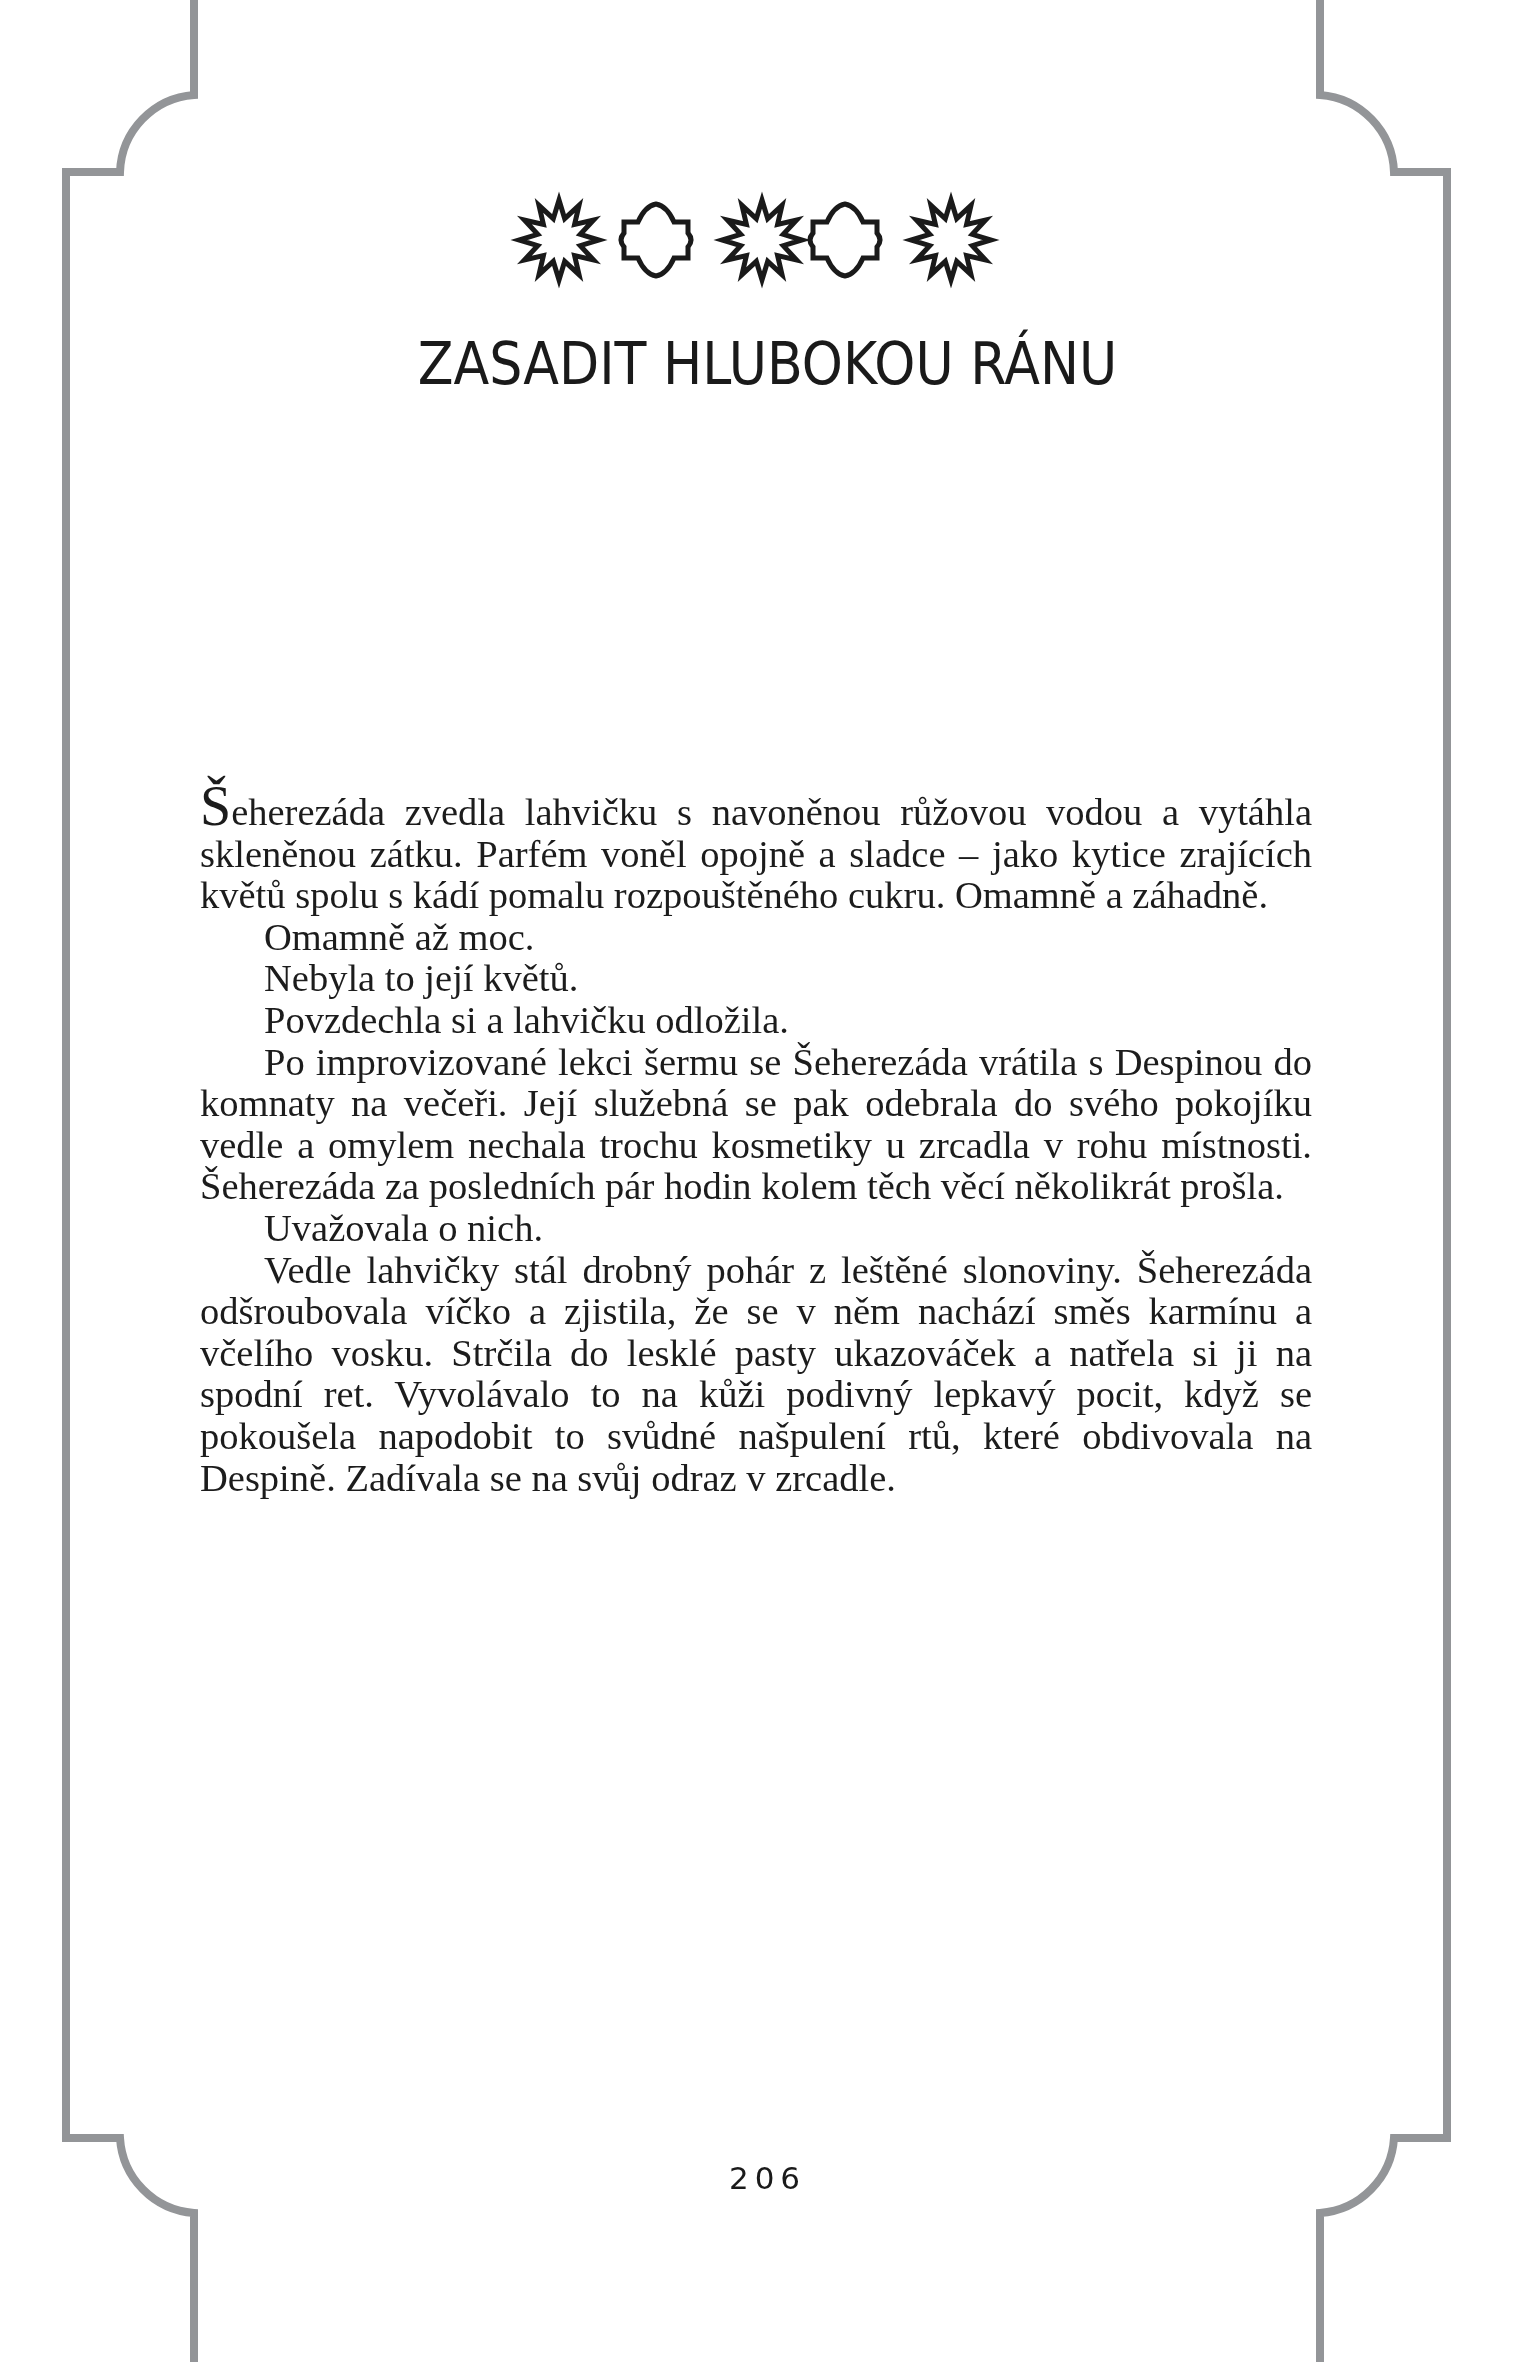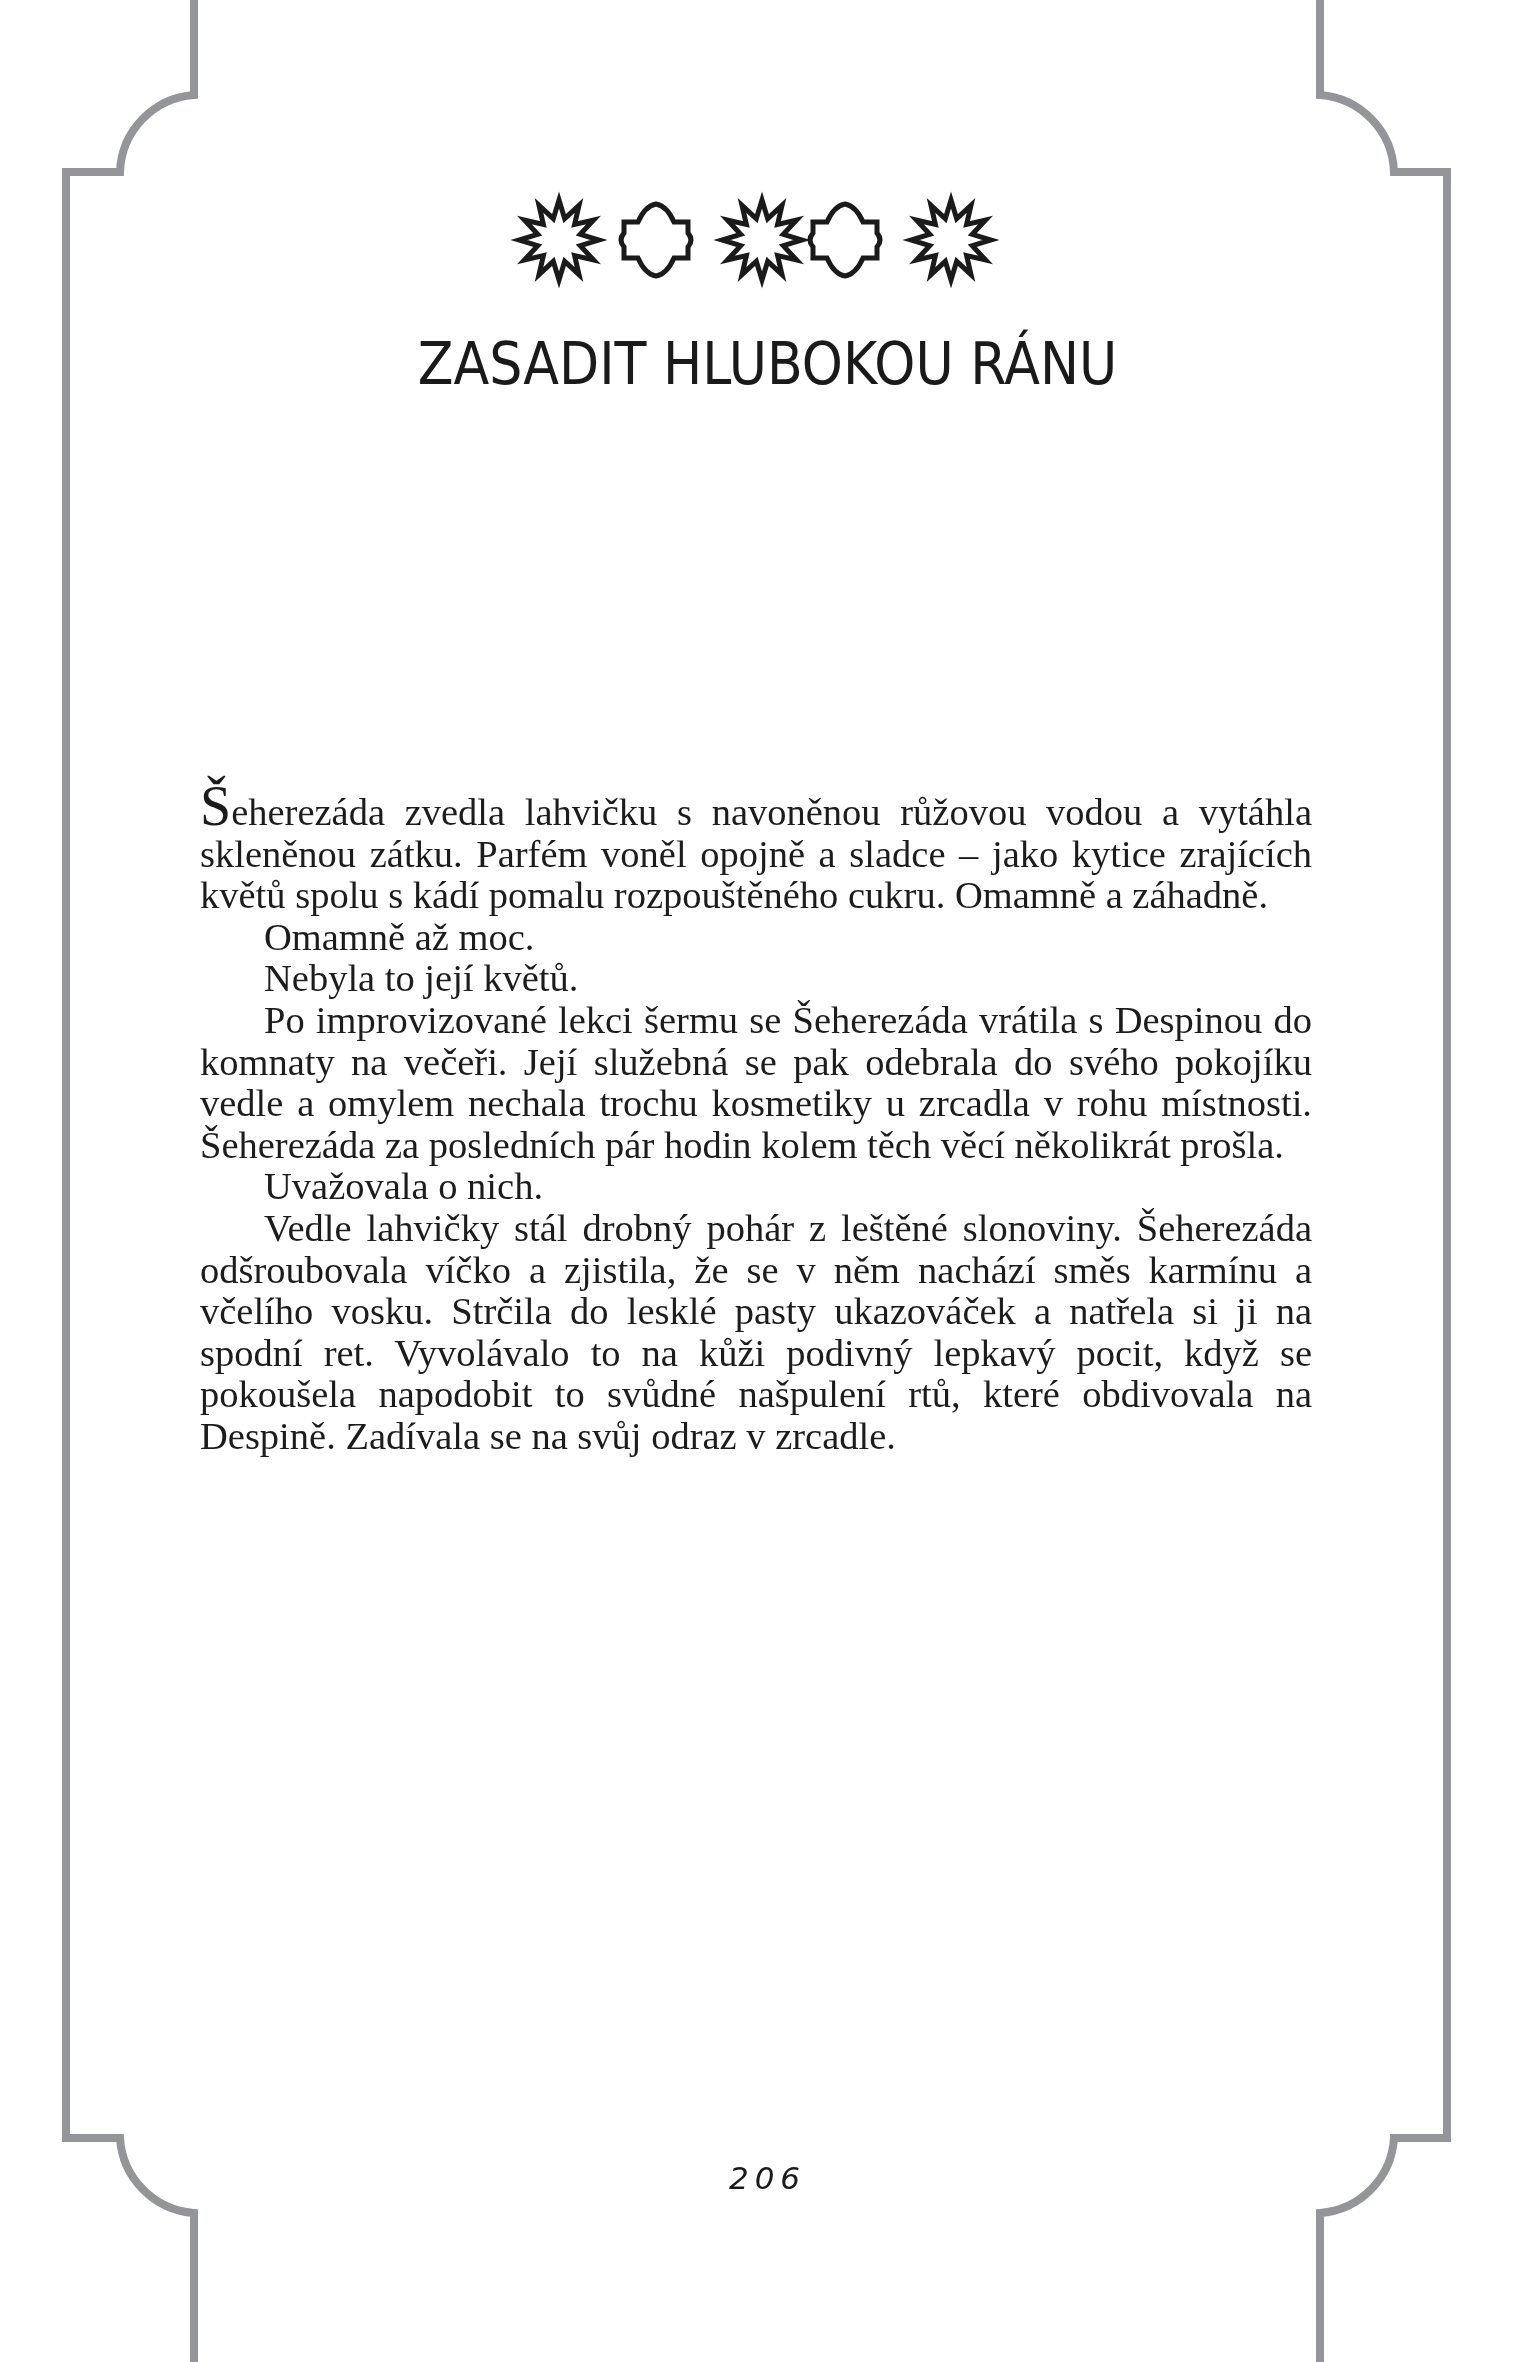--- a/index.html
+++ b/index.html
@@ -71,21 +71,20 @@
     .page-number {
       position: absolute;
       left: 0;
       width: 1535px;
       top: 2160px;
       text-align: center;
       font-family: "DejaVu Sans", sans-serif;
       font-size: 31px;
       letter-spacing: 6px;
       color: #1a1a1a;
-      font-style: italic;
     }
   </style>
 </head>
 <body>
 
 <svg class="frame" viewBox="0 0 1535 2362" xmlns="http://www.w3.org/2000/svg">
   <g fill="none" stroke="#939598" stroke-width="8" stroke-linejoin="miter">
 
     <path d="M194,0 L194,95 A80,80 0 0 0 120,172 L66,172 L66,2138 L120,2138 A80,80 0 0 0 194,2213 L194,2362"></path>
 
@@ -102,18 +101,19 @@
       <path d="M951.0,10.0L956.7,28.7L971.0,15.4L966.6,34.4L985.6,30.0L972.3,44.3L991.0,50.0L972.3,55.7L985.6,70.0L966.6,65.6L971.0,84.6L956.7,71.3L951.0,90.0L945.3,71.3L931.0,84.6L935.4,65.6L916.4,70.0L929.7,55.7L911.0,50.0L929.7,44.3L916.4,30.0L935.4,34.4L931.0,15.4L945.3,28.7Z"></path>
     </g>
 </svg>
 
 <h1 class="chapter-title">ZASADIT HLUBOKOU RÁNU</h1>
 
 <div class="body-text">
   <p class="first"><span class="dropcap">Š</span><span>eherezáda zvedla lahvičku s navoněnou růžovou vodou a vytáhla skleněnou zátku. Parfém voněl opojně a sladce – jako kytice zrajících květů spolu s kádí pomalu rozpouštěného cukru. Omamně a záhadně.</span></p>
   <p>Omamně až moc.</p>
   <p>Nebyla to její květů.</p>
+  <p>Povzdechla si a lahvičku odložila.</p>
   <p>Po improvizované lekci šermu se Šeherezáda vrátila s Despinou do komnaty na večeři. Její služebná se pak odebrala do svého pokojíku vedle a omylem nechala trochu kosmetiky u zrcadla v rohu místnosti. Šeherezáda za posledních pár hodin kolem těch věcí několikrát prošla.</p>
   <p>Uvažovala o nich.</p>
   <p>Vedle lahvičky stál drobný pohár z leštěné slonoviny. Šeherezáda odšroubovala víčko a zjistila, že se v něm nachází směs karmínu a včelího vosku. Strčila do lesklé pasty ukazováček a natřela si ji na spodní ret. Vyvolávalo to na kůži podivný lepkavý pocit, když se pokoušela napodobit to svůdné našpulení rtů, které obdivovala na Despině. Zadívala se na svůj odraz v zrcadle.</p>
 </div>
 
 <div class="page-number">206</div>
 
 </body></html>

